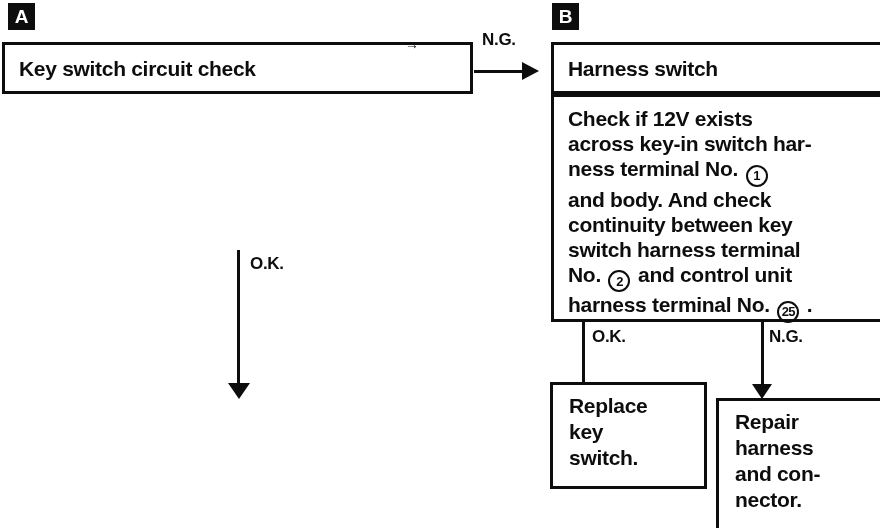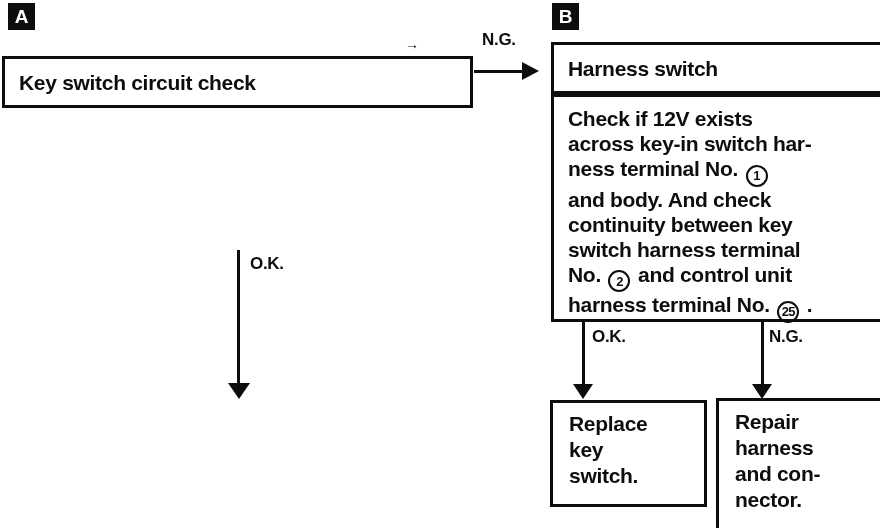--- a/index.html
+++ b/index.html
@@ -43,21 +43,21 @@
 </style>
 </head>
 <body>
 
 <div class="canvas">
 
   <div class="badge" style="left:8px;top:3px;">
     <span>A</span>
   </div>
 
-  <div class="box title-box" style="left:2px;top:42px;width:471px;height:52px;margin-top:14px;">
+  <div class="box title-box" style="left:2px;top:42px;width:471px;height:52px;">
     <span class="txt">Key switch circuit check</span>
   </div>
   <span class="stray-mark" style="left:405px;top:37px;">→</span>
 
 
   <div class="label" style="left:250px;top:254px;">O.K.</div>
   <div class="vline" style="left:237px;top:250px;height:136px;"></div>
   <div class="head-down" style="left:228px;top:383px;"></div>
 
 
@@ -78,21 +78,21 @@
   </div>
 
   <div class="label" style="left:592px;top:327px;">O.K.</div>
   <div class="vline" style="left:582px;top:322px;height:62px;"></div>
   <div class="head-down small" style="left:573px;top:384px;"></div>
 
   <div class="label" style="left:769px;top:327px;">N.G.</div>
   <div class="vline" style="left:761px;top:322px;height:62px;"></div>
   <div class="head-down small" style="left:752px;top:384px;"></div>
 
-  <div class="box action-box" style="left:550px;top:400px;width:157px;height:107px;">
+  <div class="box action-box" style="left:550px;top:382px;width:157px;height:107px;">
     <div class="txt">Replace<br>key<br>switch.</div>
   </div>
 
   <div class="box action-box" style="left:716px;top:398px;width:178px;height:145px;">
     <div class="txt">Repair<br>harness<br>and con-<br>nector.</div>
   </div>
 
 </div>
 
 </body></html>

